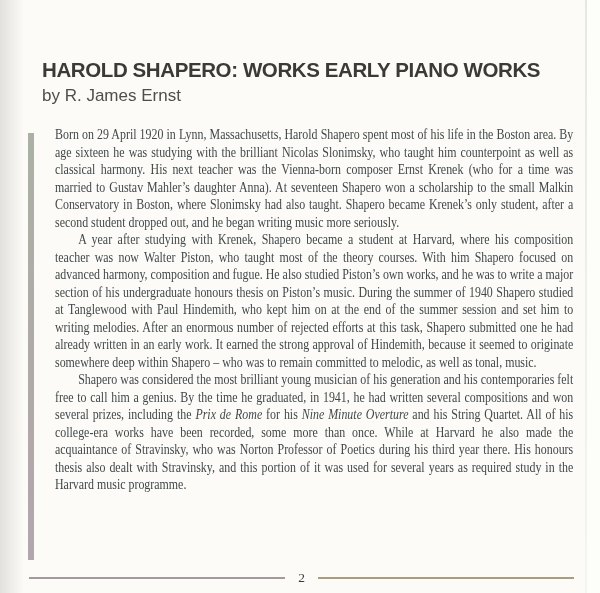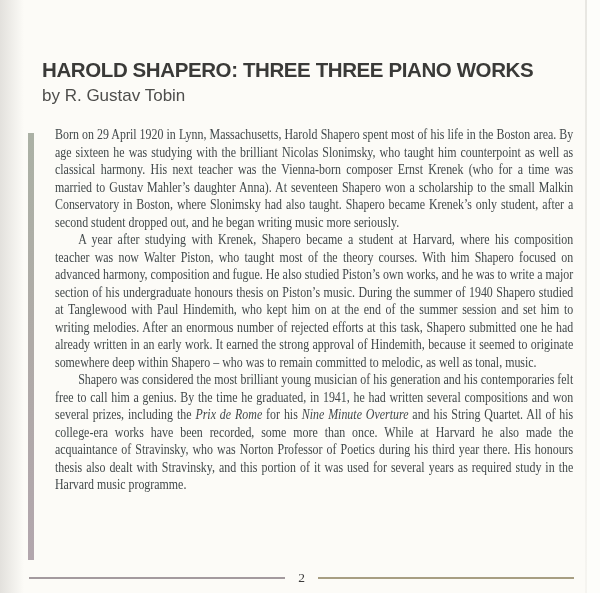--- a/index.html
+++ b/index.html
@@ -91,22 +91,22 @@
   }
 </style>
 </head>
 <body>
 
 <div class="page">
   <div class="gutter-shadow"></div>
   <div class="right-strip"></div>
   <div class="page-crease"></div>
 
-  <h1 class="title">HAROLD SHAPERO: THREE THREE PIANO WORKS</h1>
-  <div class="byline">by R. Gustav Tobin</div>
+  <h1 class="title">HAROLD SHAPERO: WORKS EARLY PIANO WORKS</h1>
+  <div class="byline">by R. James Ernst</div>
 
   <div class="accent-bar"></div>
 
   <div class="article-body">
       <p><span>Born on 29 April 1920 in Lynn, Massachusetts, Harold Shapero spent most of his life in the Boston area. By age sixteen he was studying with the brilliant Nicolas Slonimsky, who taught him counterpoint as well as classical harmony. His next teacher was the Vienna-born composer Ernst Krenek (who for a time was married to Gustav Mahler’s daughter Anna). At seventeen Shapero won a scholarship to the small Malkin Conservatory in Boston, where Slonimsky had also taught. Shapero became Krenek’s only student, after a second student dropped out, and he began writing music more seriously.</span></p>
       <p class="indent"><span>A year after studying with Krenek, Shapero became a student at Harvard, where his composition teacher was now Walter Piston, who taught most of the theory courses. With him Shapero focused on advanced harmony, composition and fugue. He also studied Piston’s own works, and he was to write a major section of his undergraduate honours thesis on Piston’s music. During the summer of 1940 Shapero studied at Tanglewood with Paul Hindemith, who kept him on at the end of the summer session and set him to writing melodies. After an enormous number of rejected efforts at this task, Shapero submitted one he had already written in an early work. It earned the strong approval of Hindemith, because it seemed to originate somewhere deep within Shapero – who was to remain committed to melodic, as well as tonal, music.</span></p>
       <p class="indent"><span>Shapero was considered the most brilliant young musician of his generation and his contemporaries felt free to call him a genius. By the time he graduated, in 1941, he had written several compositions and won several prizes, including the </span><i>Prix de Rome</i><span> for his </span><i>Nine Minute Overture</i><span> and his String Quartet. All of his college-era works have been recorded, some more than once. While at Harvard he also made the acquaintance of Stravinsky, who was Norton Professor of Poetics during his third year there. His honours thesis also dealt with Stravinsky, and this portion of it was used for several years as required study in the Harvard music programme.</span></p>
     </div>
 
   <div class="footer">

